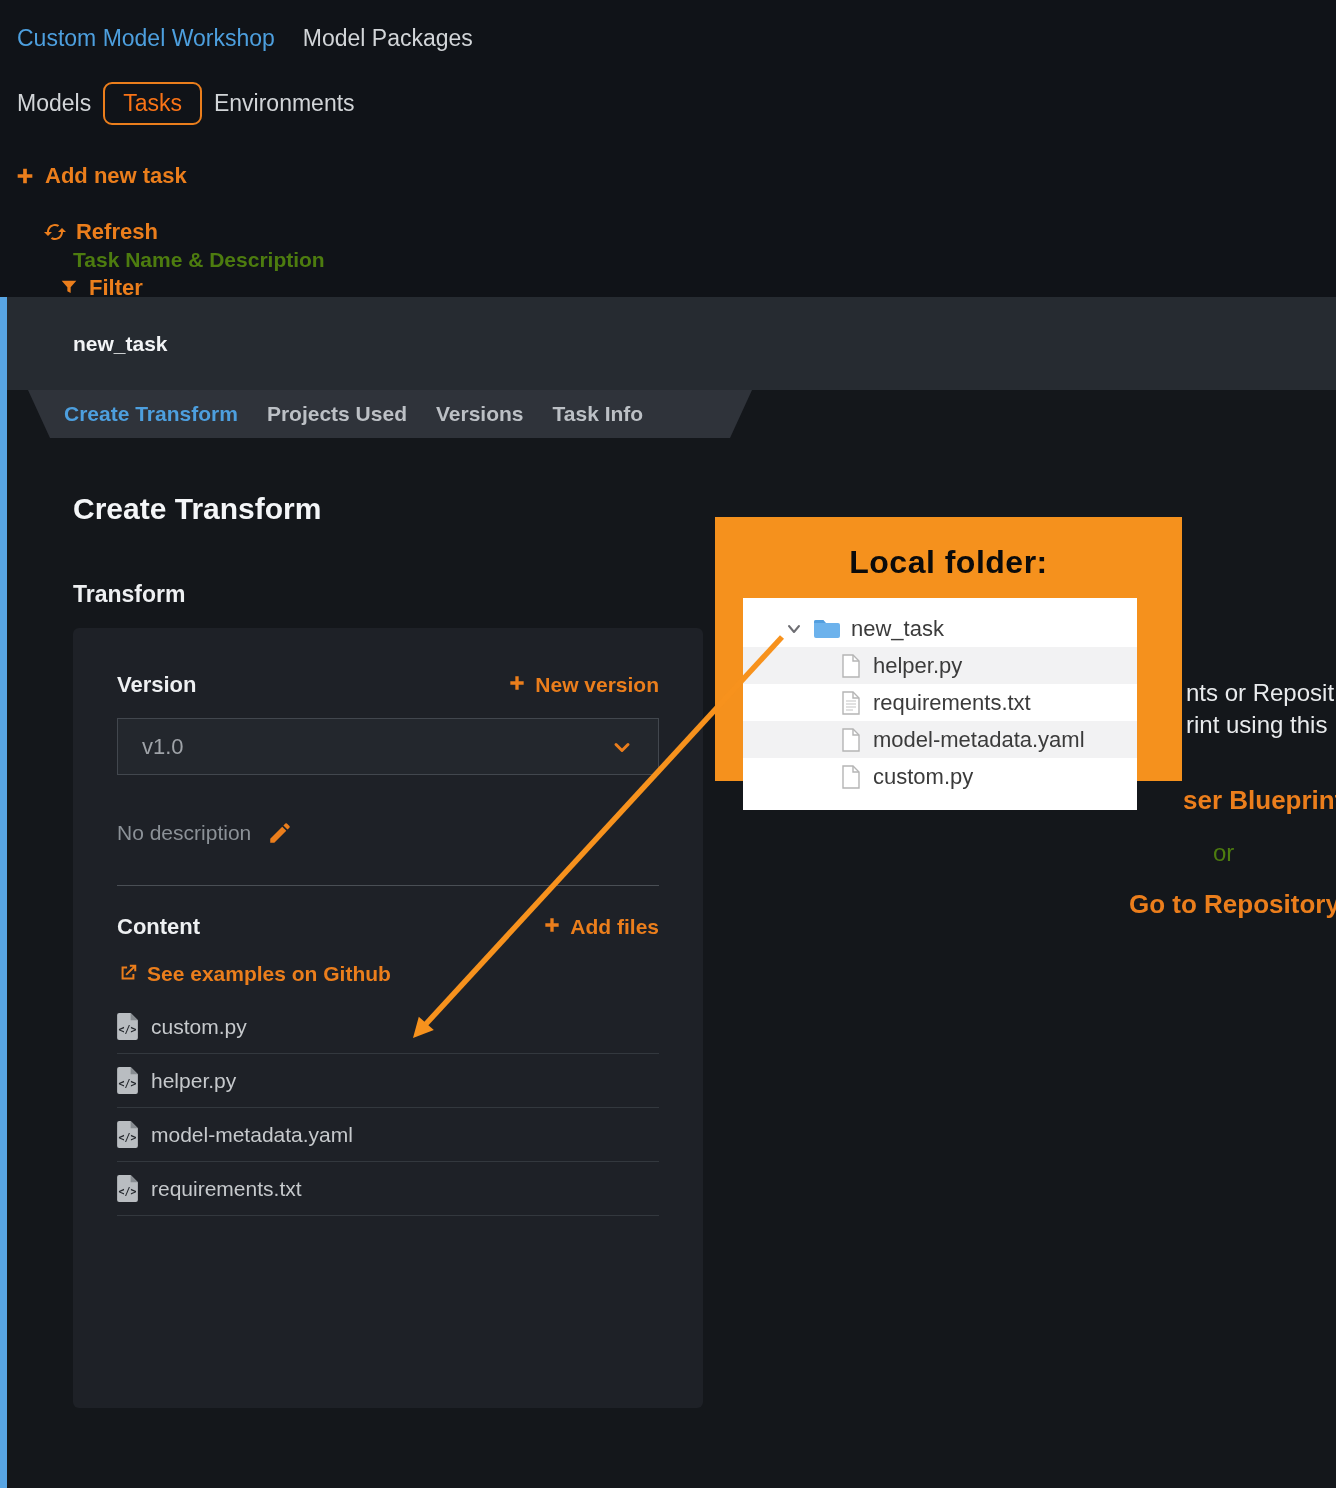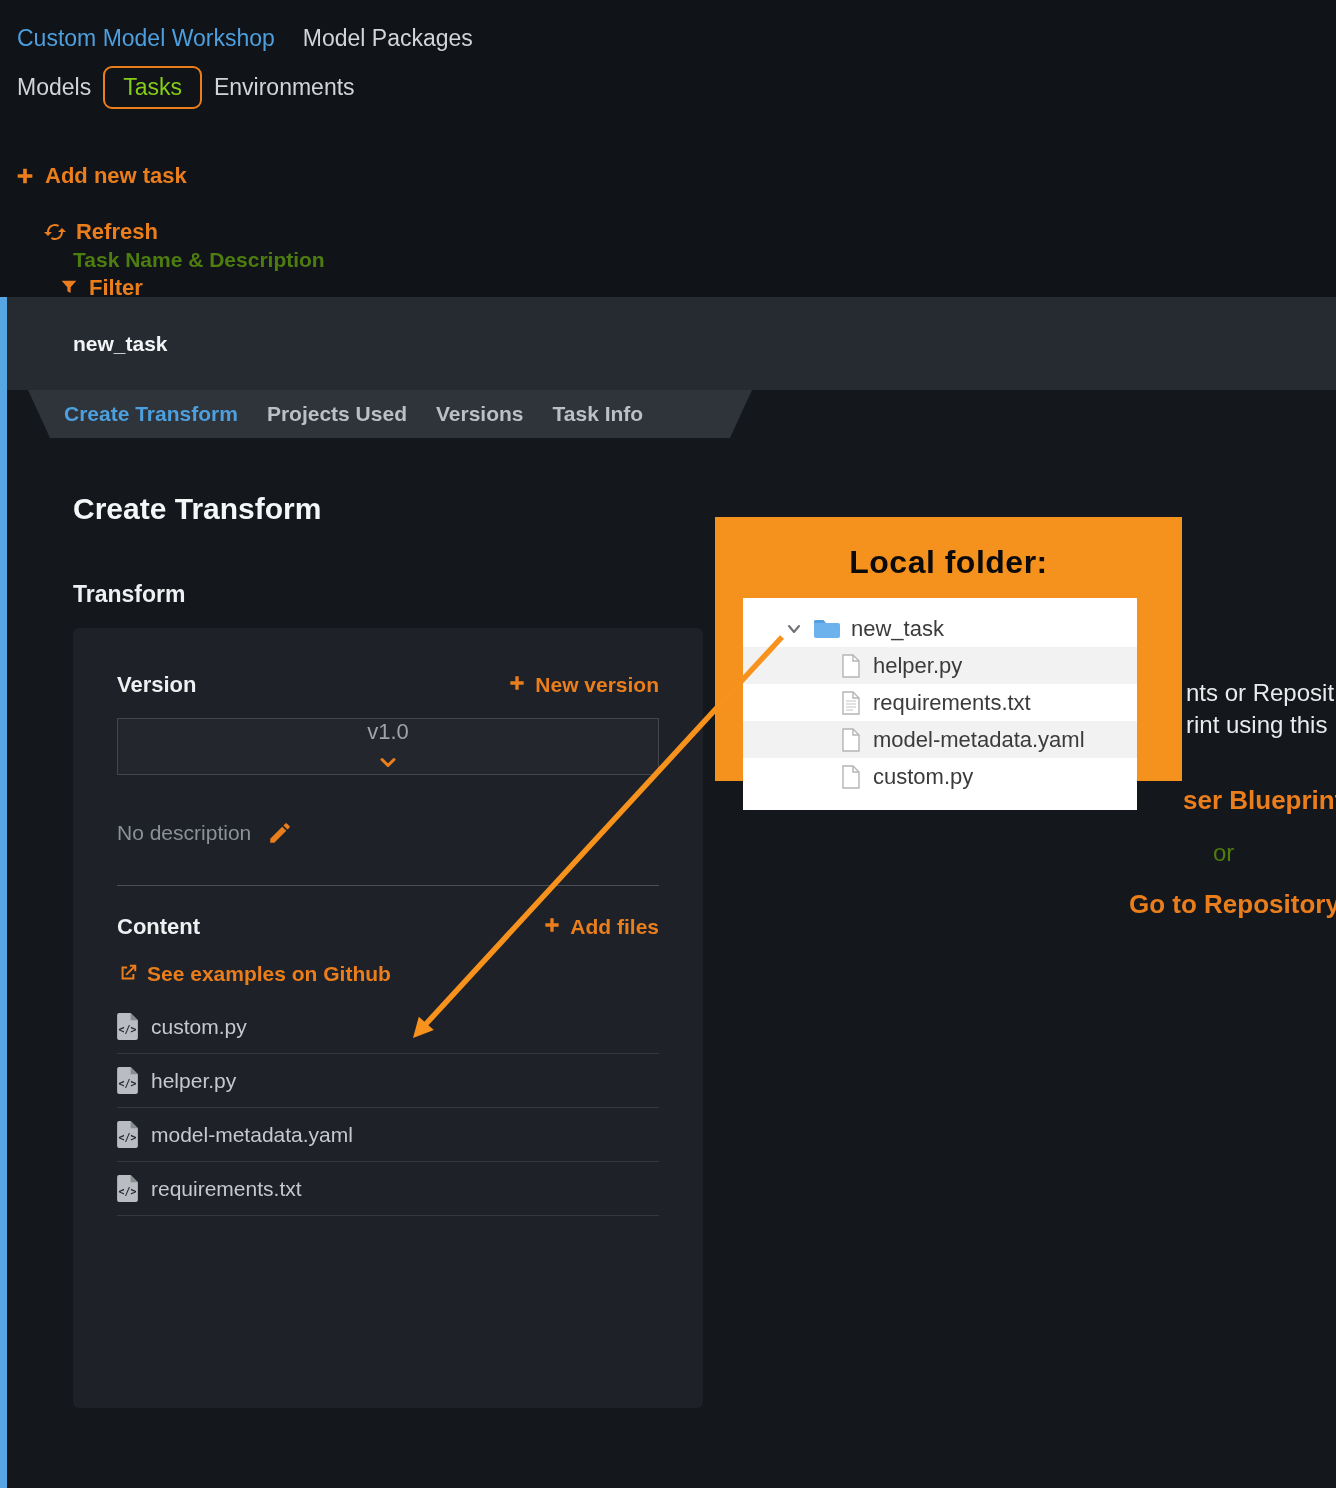--- a/index.html
+++ b/index.html
@@ -11,26 +11,26 @@
     -webkit-font-smoothing:antialiased;
   }
   .abs { position:absolute; }
 
   
   .top-nav { top:25px; left:17px; display:flex; gap:28px; font-size:23px; }
   .crumb-active { color:#4d9fde; cursor:pointer; }
   .crumb-other  { color:#d2d5d8; cursor:pointer; }
 
   
-  .mode-tabs { top:60px; left:17px; display:flex; align-items:center; font-size:23px; color:#d2d5d8; }
+  .mode-tabs { top:76px; left:17px; display:flex; align-items:center; font-size:23px; color:#d2d5d8; }
   .mode-tab { padding:14px 0; }
   .tasks-box {
     margin:0 12px; padding:6px 18px;
     border:2.5px solid #eb7e1c; border-radius:9px;
-    color:#84cc16;
+    color:#f97316;
   }
 
   
   .toolbar { top:163px; left:14px; display:flex; gap:30px; align-items:center;flex-direction:column; }
   .tool-btn { display:flex; align-items:center; gap:9px; color:#eb7e1c; font-size:22px; font-weight:bold; cursor:pointer; }
   .tool-btn svg { display:block; }
 
   
   .col-header { top:248px; left:73px; color:#4d7c0f; font-size:21px; font-weight:bold; }
 
@@ -65,21 +65,21 @@
     background:#1e2127; border-radius:6px; padding:0 44px;
   }
   .flex-between { display:flex; justify-content:space-between; align-items:center; }
   .panel-label { color:#eef0f2; font-size:22px; font-weight:bold; }
   .orange-link { display:flex; align-items:flex-start; gap:8px; color:#eb7e1c; font-size:21px; font-weight:bold; cursor:pointer; }
   .ver-row { margin-top:44px; }
   .dropdown {
     margin-top:20px; height:57px;
     background:#23272d; border:1px solid #42474e; border-radius:0;
     display:flex; align-items:center; justify-content:space-between;
-    padding:0 24px; cursor:pointer;flex-direction:column;
+    padding:0 24px; cursor:pointer;
   }
   .dropdown-value { color:#9fa3a8; font-size:22px; }
   .desc-row { margin-top:45px; display:flex; align-items:center; gap:16px; }
   .desc-text { color:#8b9197; font-size:21px; }
   .divider { margin-top:39px; height:1px; background:#4a4f55; }
   .content-row { margin-top:28px; }
   .examples-row { margin-top:22px; }
   .file-list { margin-top:14px; }
   .file-row {
     height:54px; display:flex; align-items:center; gap:13px;

